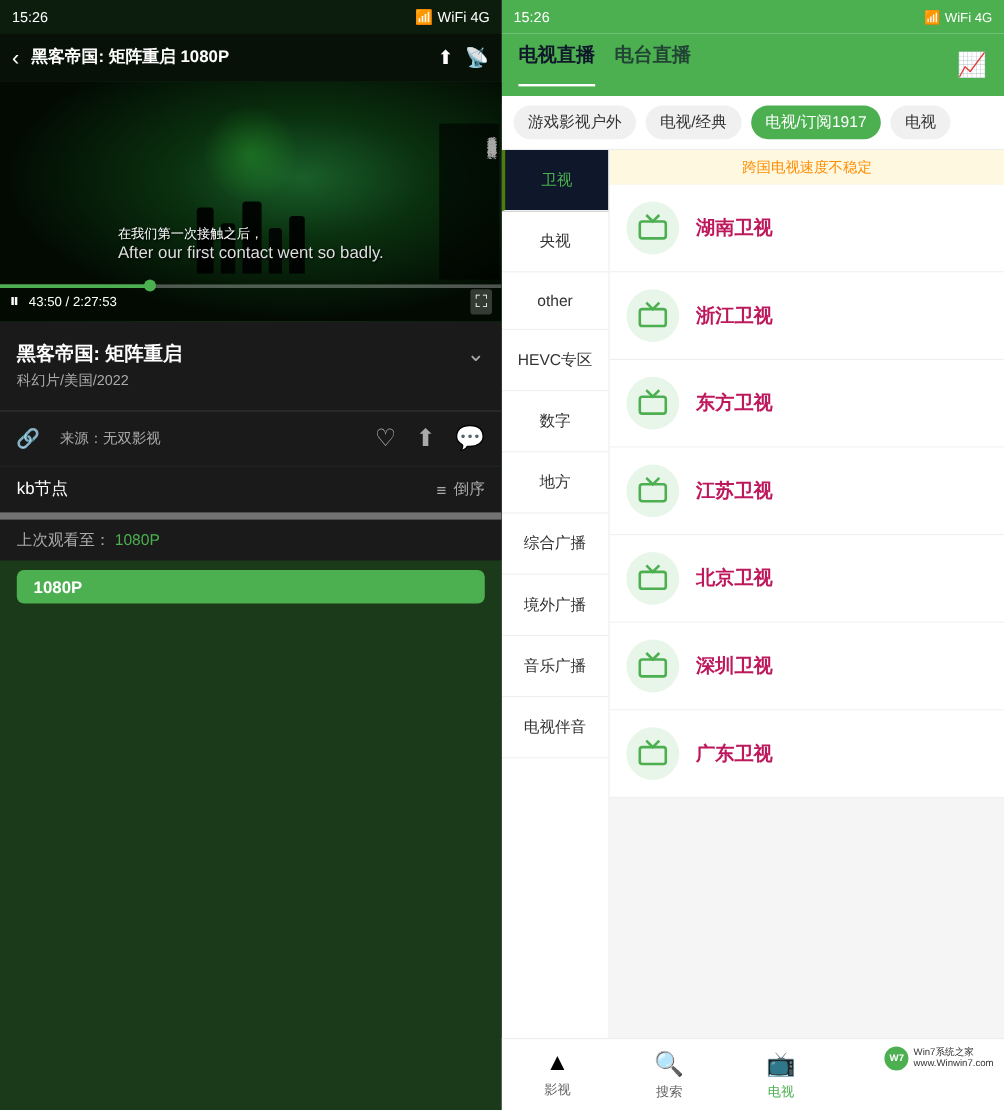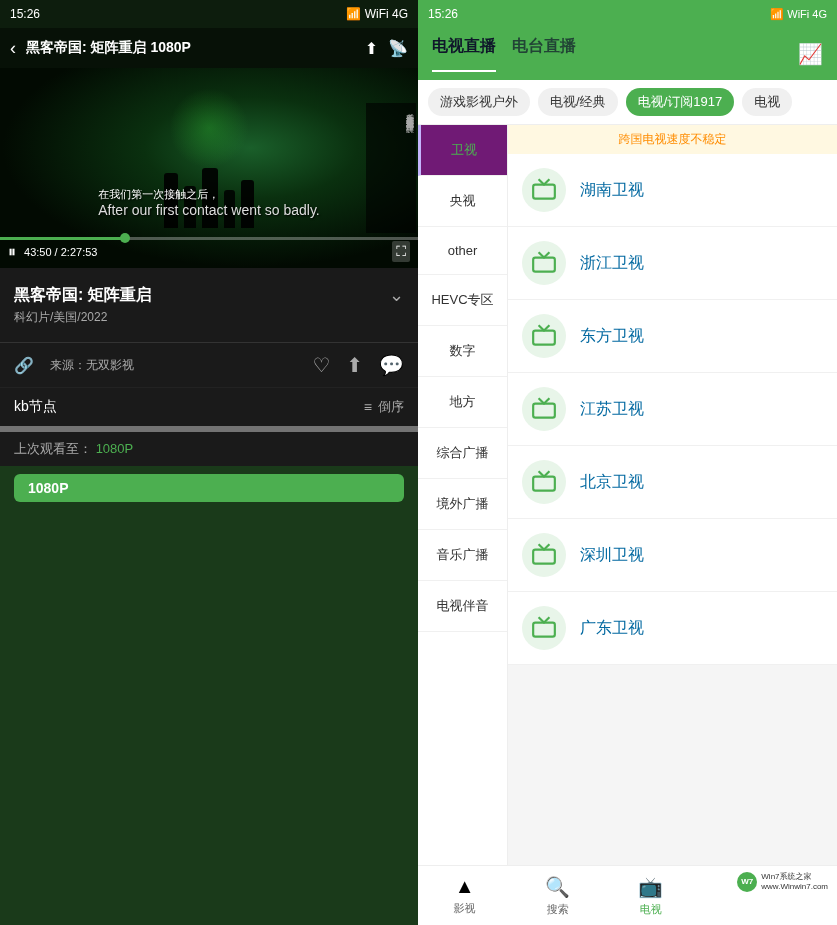--- a/index.html
+++ b/index.html
@@ -311,22 +311,22 @@
       padding: 16px 8px;
       text-align: center;
       font-size: 13px;
       color: #333;
       border-bottom: 1px solid #f0f0f0;
       cursor: pointer;
     }
 
     .sidebar-item.active {
       color: #4CAF50;
-      background: #701a75;
-      border-left: 3px solid #c4b5fd;
+      background: #0f172a;
+      border-left: 3px solid #4d7c0f;
     }
 
     .channel-list {
       flex: 1;
       overflow-y: auto;
       scrollbar-width: none;
     }
 
     .channel-list::-webkit-scrollbar { display: none; }
 
@@ -358,22 +358,22 @@
       flex-shrink: 0;
     }
 
     .tv-icon svg {
       width: 26px;
       height: 26px;
     }
 
     .channel-name {
       font-size: 16px;
-      color: #0369a1;
-      font-weight: 400;
+      color: #be185d;
+      font-weight: 700;
     }
 
     .bottom-nav {
       background: white;
       height: 60px;
       display: flex;
       align-items: center;
       border-top: 1px solid #eee;
     }
 
@@ -623,21 +623,21 @@
     </div>
     <div class="nav-item">
       <span class="nav-icon">🔍</span>
       <span class="nav-label">搜索</span>
     </div>
     <div class="nav-item active">
       <span class="nav-icon" style="color:#4CAF50;">📺</span>
       <span class="nav-label" style="color:#4CAF50;">电视</span>
     </div>
     <div class="nav-item" style="flex:1.5;position:relative;">
-      <div style="position:absolute;right:4px;bottom:2px;background:rgba(255,255,255,0.9);border-radius:4px;padding:2px 5px;display:flex;align-items:center;gap:4px;">
+      <div style="position:absolute;right:4px;bottom:2px;background:rgba(255,255,255,0.9);border-radius:4px;padding:2px 5px;display:flex;gap:4px;">
         <div style="width:20px;height:20px;background:#4CAF50;border-radius:50%;display:flex;align-items:center;justify-content:center;flex-shrink:0;">
           <span style="color:white;font-size:8px;font-weight:bold;">W7</span>
         </div>
         <div style="font-size:8px;color:#333;line-height:1.2;">
           <div>Win7系统之家</div>
           <div>www.Winwin7.com</div>
         </div>
       </div>
     </div>
   </div>

